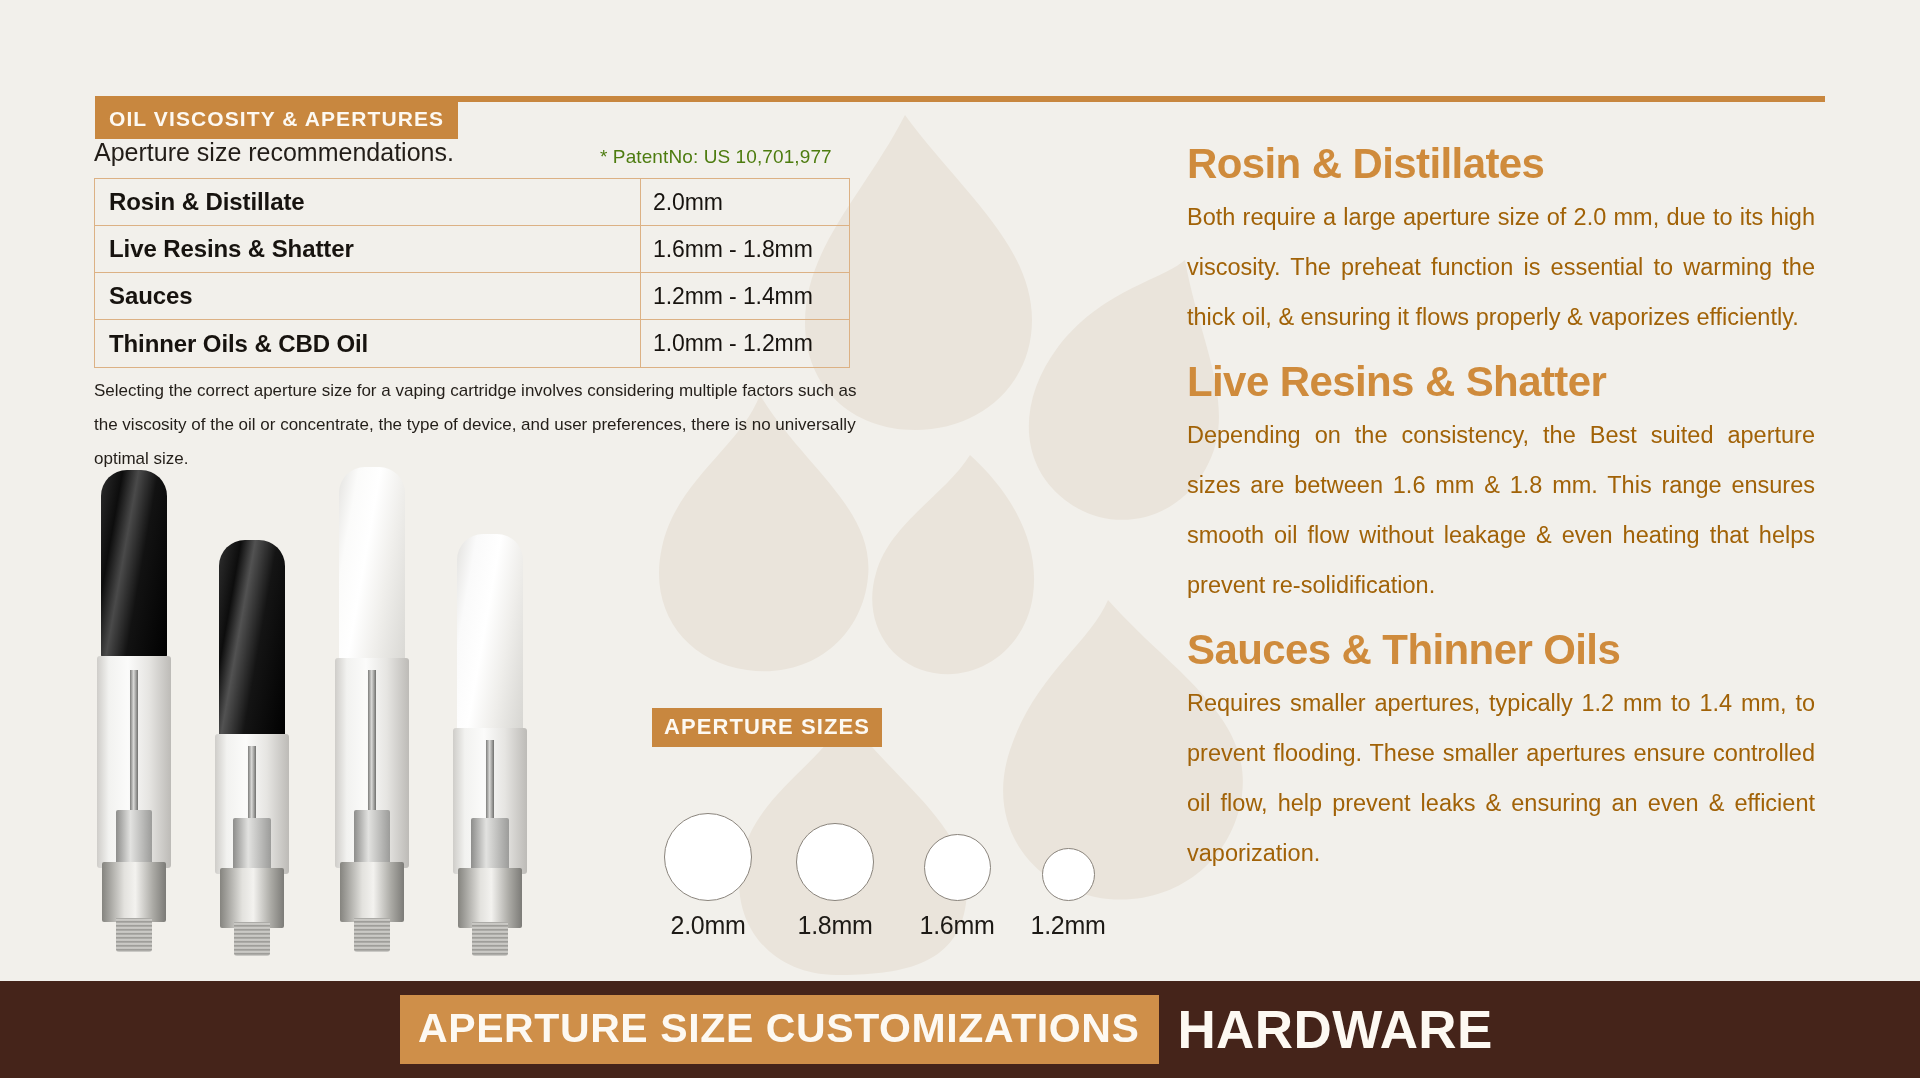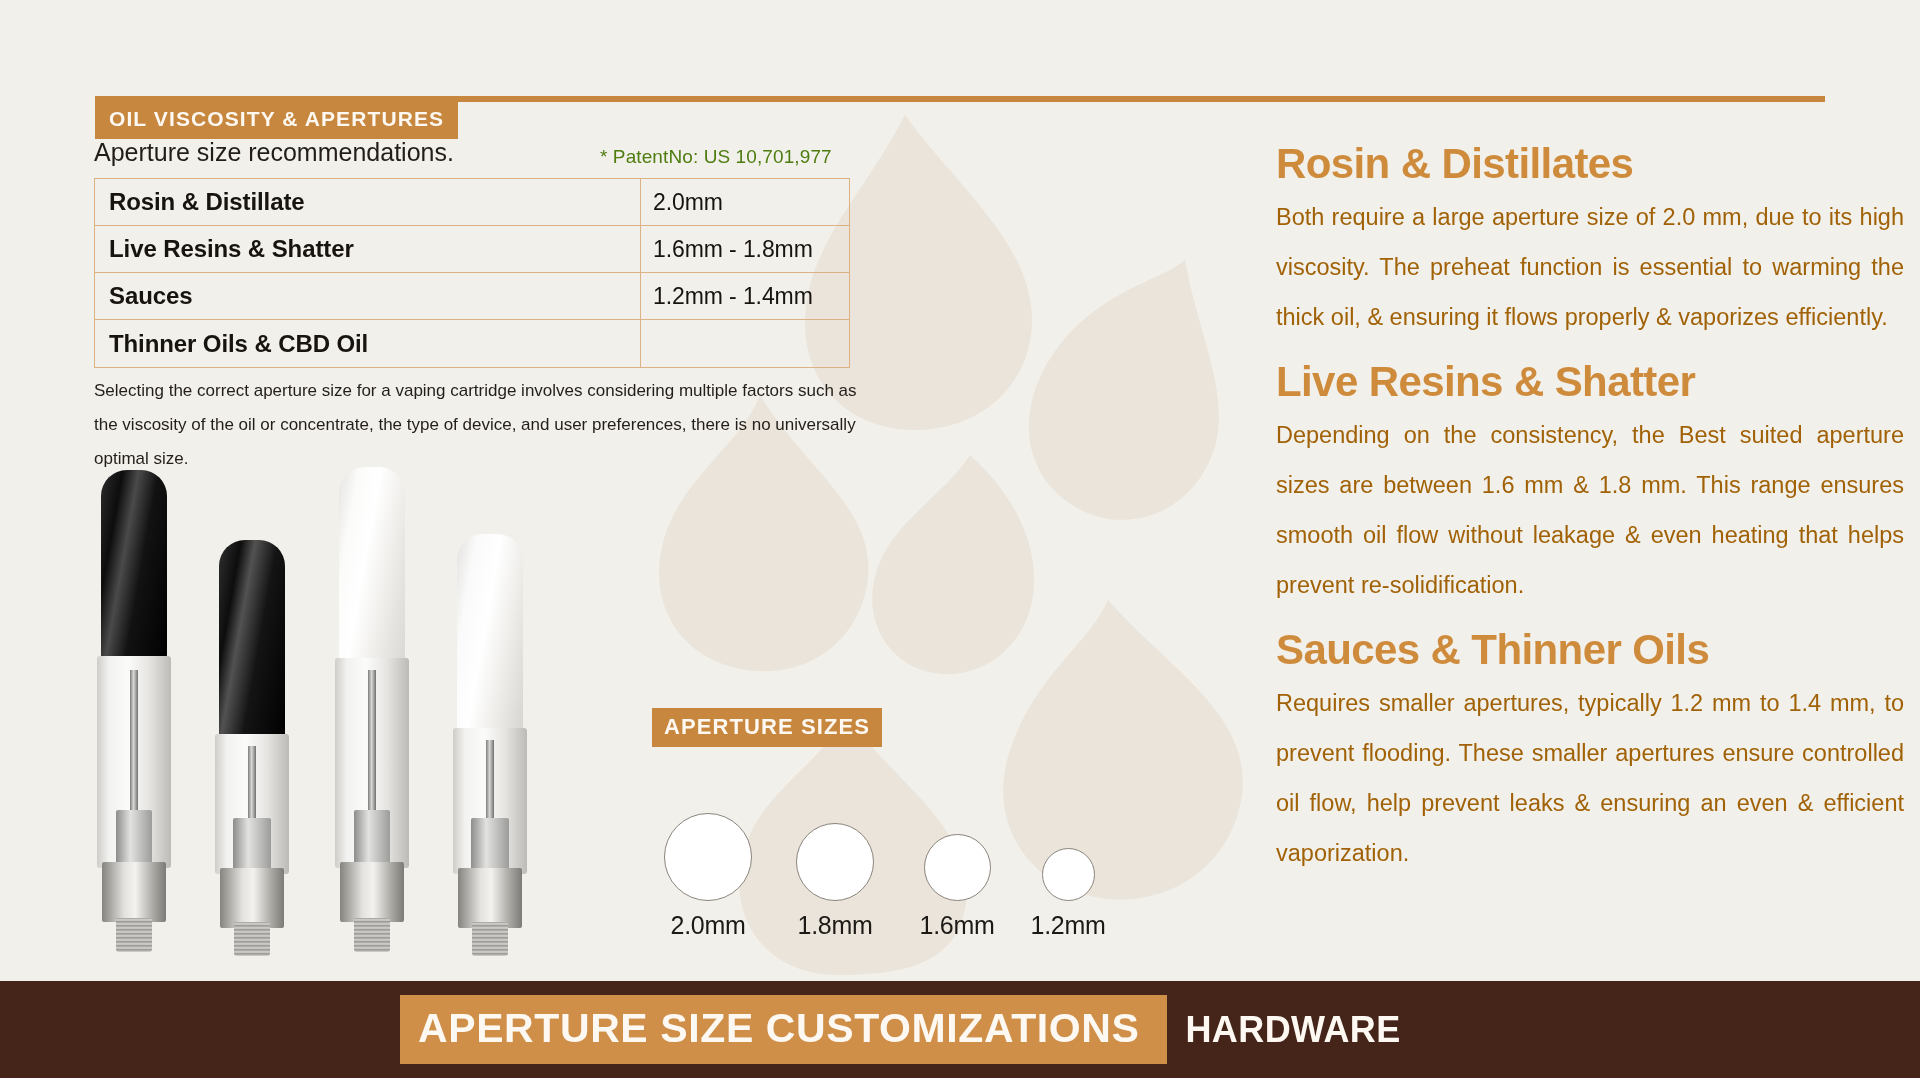--- a/index.html
+++ b/index.html
@@ -143,21 +143,21 @@
     border:1px solid #8a847c;
     border-radius:50%;
     margin:0 auto;
   }
   .circ-lbl {
     font-size:25px; color:#1d1a16; font-weight:400;
     margin-top:10px; letter-spacing:-0.3px;
   }
 
   
-  .right { position:absolute; left:1276px; top:138px; width:628px; }
+  .right { position:absolute; left:1187px; top:138px; width:628px; }
   .r-head {
     color:#cf8b3c;
     font-weight:700;
     font-size:42px;
     letter-spacing:-0.6px;
     line-height:52px;
   }
   .r-body {
     color:#a16207;
     font-size:23.5px;
@@ -179,26 +179,26 @@
   .footer-inner {
     position:absolute; left:400px; top:14px;
     display:flex; align-items:stretch;
   }
   .f-badge {
     background:#cf8f49;
     color:#fdf9f2;
     font-size:41px;
     font-weight:700;
     letter-spacing:0.6px;
-    padding:10px 28px 12px 18px;
+    padding:10px 20px 12px 18px;
     display:flex; align-items:center;
   }
   .f-word {
     color:#fdf9f2;
-    font-size:36px;
+    font-size:53px;
     font-weight:700;
     letter-spacing:0.4px;
     display:flex; align-items:center;
     padding-left:18px;
     text-align:right;
   }
 </style>
 </head>
 <body>
 
@@ -227,20 +227,21 @@
   <div class="row">
     <div class="c-name">Live Resins &amp; Shatter</div>
     <div class="c-val">1.6mm - 1.8mm</div>
   </div>
   <div class="row">
     <div class="c-name">Sauces</div>
     <div class="c-val">1.2mm - 1.4mm</div>
   </div>
   <div class="row">
     <div class="c-name">Thinner Oils &amp; CBD Oil</div>
+    <div class="c-val">1.0mm - 1.2mm</div>
   </div>
 </div>
 
 <div class="note">Selecting the correct aperture size for a vaping cartridge involves considering multiple factors such as the viscosity of the oil or concentrate, the type of device, and user preferences, there is no universally optimal size.</div>
 
 <div class="carts">
 
   <div class="cart" style="left:0px; width:78px; height:500px;">
     <div class="tip" style="top:0px; width:66px; height:190px; background:linear-gradient(100deg,#2c2c2c 0%,#0d0d0d 22%,#4a4a4a 38%,#121212 58%,#000 100%);"></div>
     <div class="tube" style="top:186px; width:74px; height:212px;"></div>

